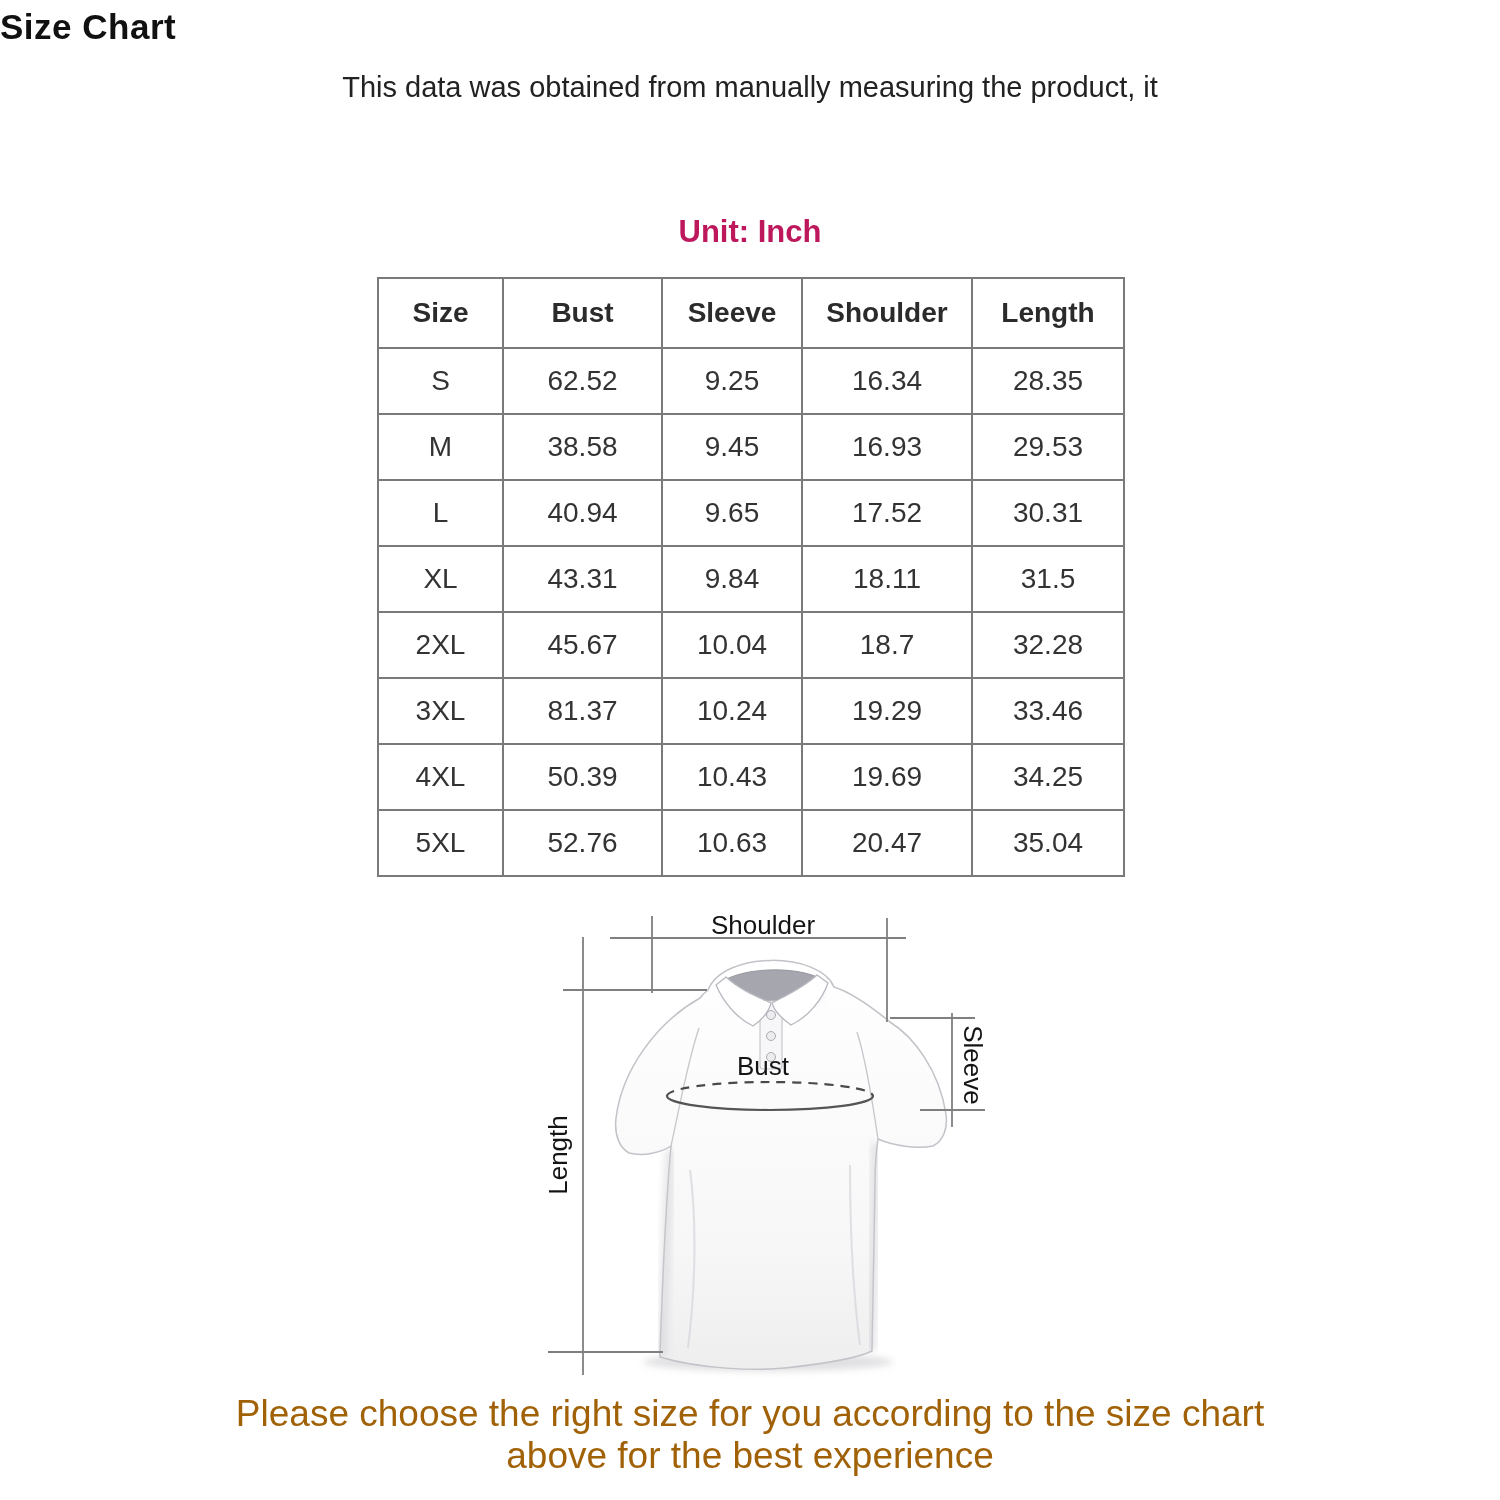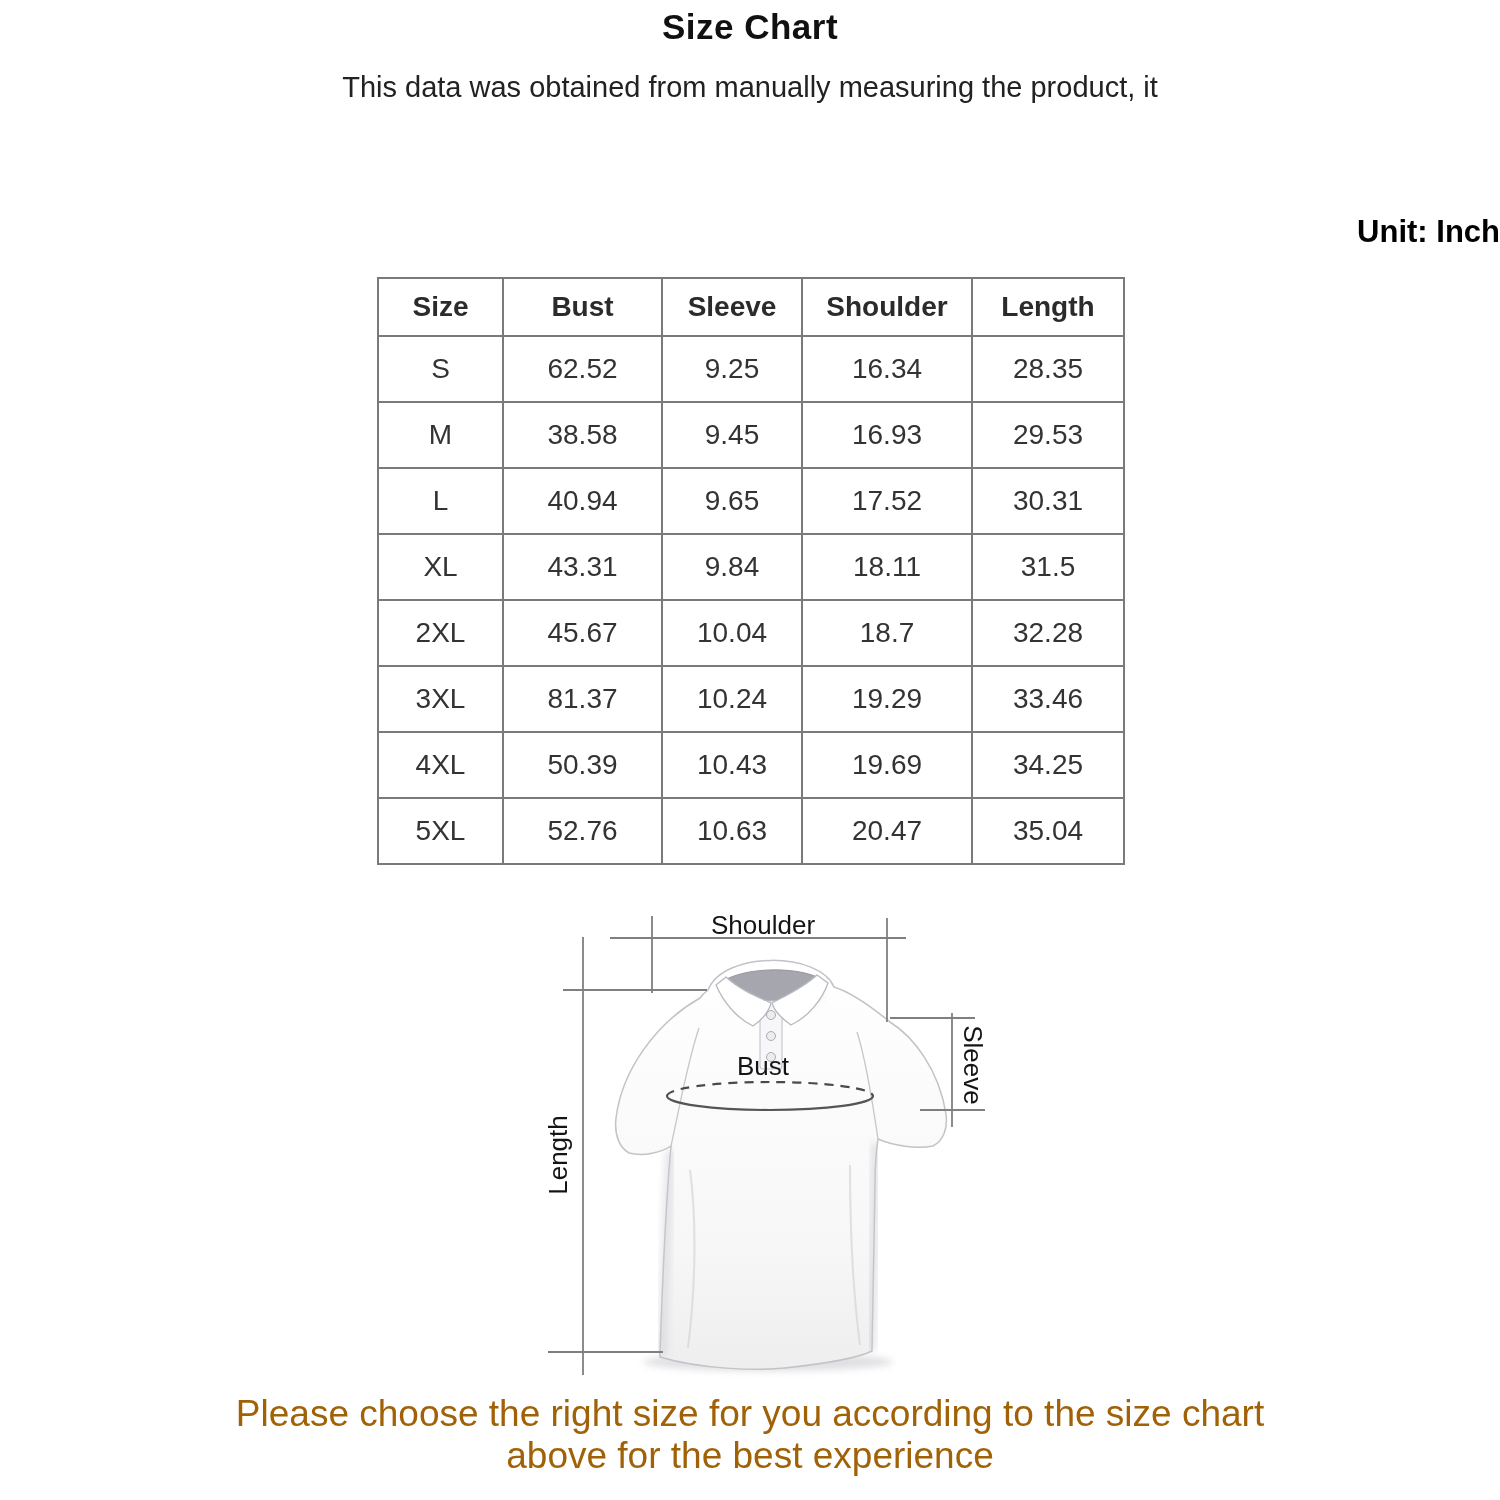--- a/index.html
+++ b/index.html
@@ -1,34 +1,34 @@
 <!DOCTYPE html>
 <html><head>
 <meta charset="utf-8">
 <style>
   * { margin:0; padding:0; box-sizing:border-box; }
   html,body { width:1500px; height:1500px; background:#ffffff; overflow:hidden;
               font-family:"Liberation Sans","DejaVu Sans",sans-serif; color:#1d1d1f; }
   .page { position:relative; width:1500px; height:1500px; background:#ffffff; }
 
-  .title { position:absolute; top:7px; left:0; width:100%; text-align:center;
+  .title { position:absolute; top:7px; left:0; width:100%; text-align:left;
            font-size:35px; font-weight:700; letter-spacing:0.5px; color:#111; }
 
   .description { position:absolute; top:67px; left:0; width:100%; text-align:center;
                  font-size:29px; line-height:40px; color:#222; }
 
-  .unit { position:absolute; top:214px; left:0; width:100%; text-align:right;
-          font-size:31px; font-weight:700; color:#000000; }
+  .unit { position:absolute; top:214px; left:0; width:100%; text-align:center;
+          font-size:31px; font-weight:700; color:#be185d; }
 
   table.size-table { position:absolute; top:277px; left:377px; width:746px;
                      border-collapse:collapse; table-layout:fixed; background:#fff; }
   table.size-table th, table.size-table td {
       border:2px solid #7a7a7a; text-align:center; vertical-align:middle;
       font-size:28px; color:#333; padding:0; }
-  table.size-table th { height:58px; font-weight:700; color:#2b2b2b;text-align:center; }
+  table.size-table th { height:70px; font-weight:700; color:#2b2b2b;text-align:center; }
   table.size-table td { height:66px; }
   col.c-size{width:125px;} col.c-bust{width:159px;} col.c-sleeve{width:140px;}
   col.c-shoulder{width:170px;} col.c-length{width:152px;}
 
   .diagram { position:absolute; top:900px; left:520px; width:500px; height:490px; }
   .diagram svg { position:absolute; top:0; left:0; }
   .dim-label { position:absolute; font-size:26px; color:#141414; white-space:nowrap; }
   .lbl-shoulder { left:243px; top:10px; transform:translateX(-50%); }
   .lbl-bust     { left:243px; top:151px; transform:translateX(-50%); }
   .lbl-sleeve   { left:452px; top:165px; transform:translate(-50%,-50%) rotate(90deg); }

